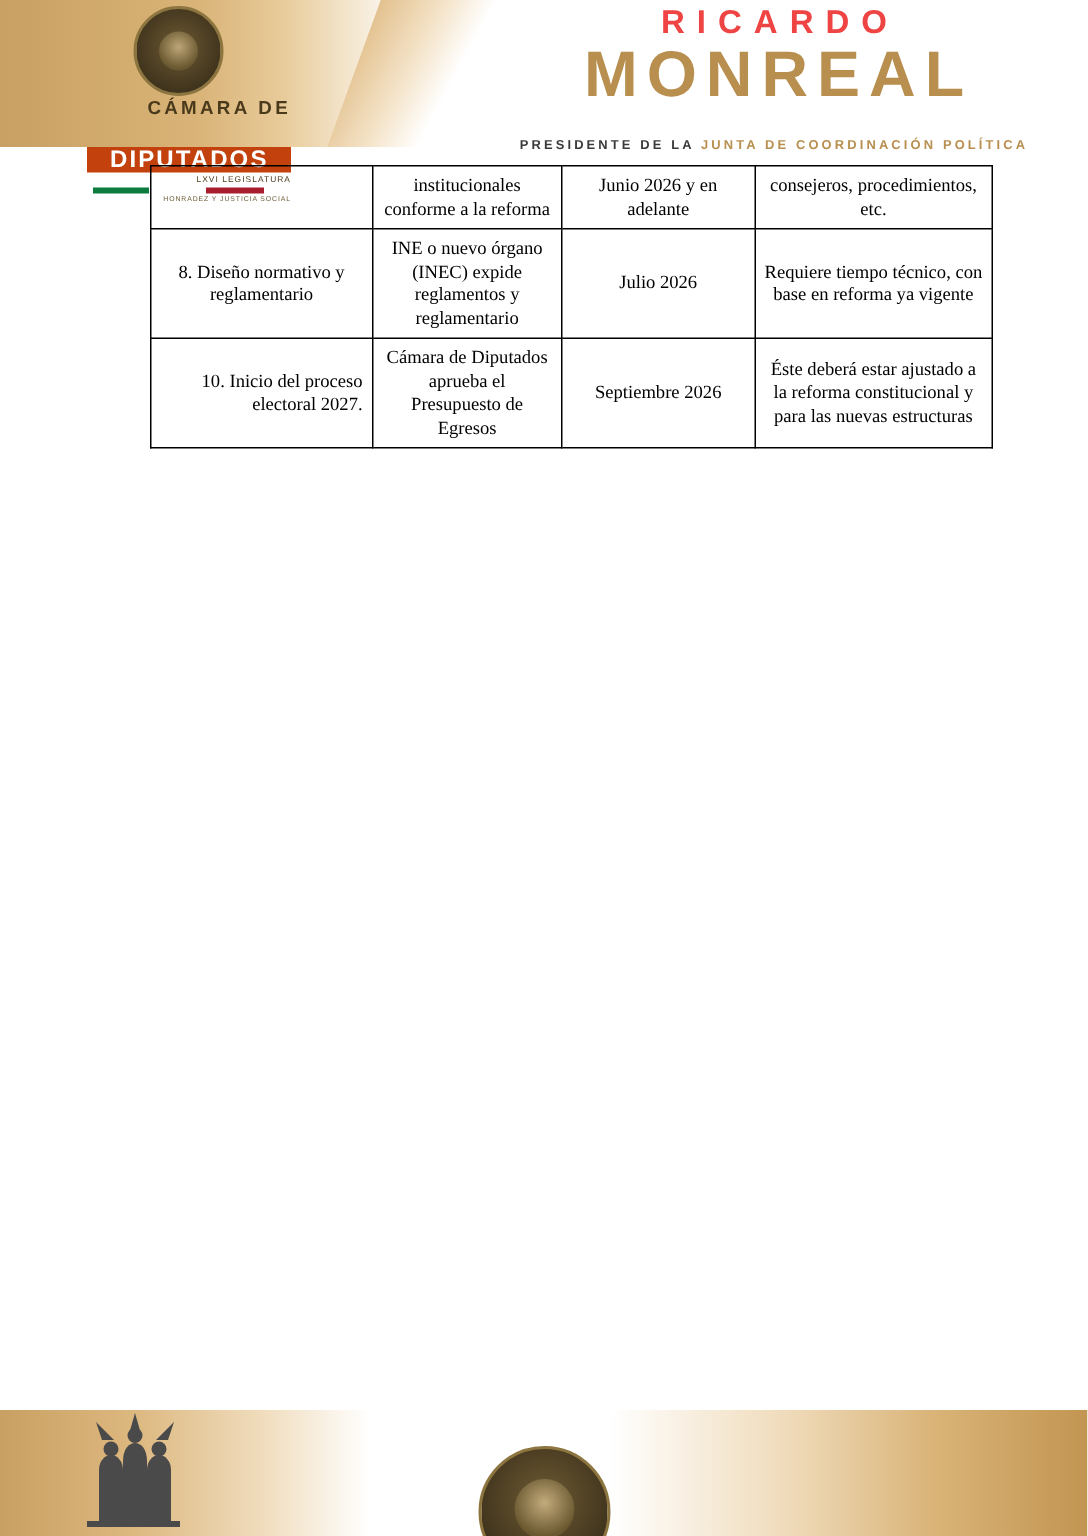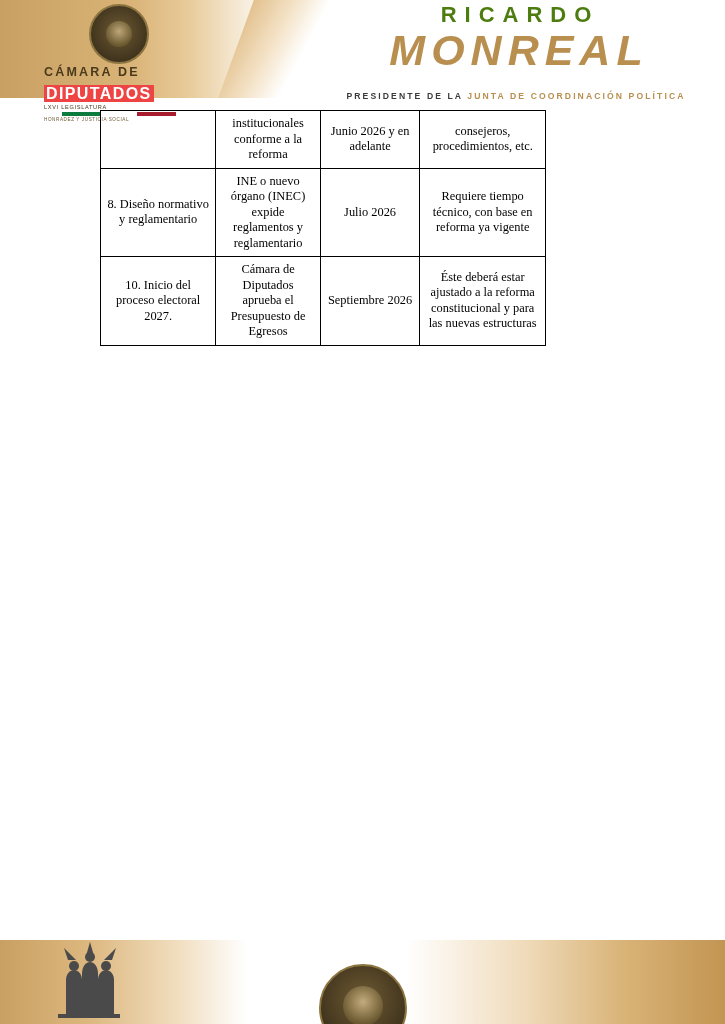--- a/index.html
+++ b/index.html
@@ -42,21 +42,21 @@
     height: 98px;
     background: linear-gradient(100deg, #e3c18e 0%, #f4e3c8 40%, #ffffff 72%);
     transform: skewX(-20deg);
   }
   .camara-logo {
     position: absolute;
     left: 44px;
     top: 4px;
     width: 150px;
     height: 92px;
-    text-align: left;
+    text-align: right;
   }
   .eagle-seal {
     width: 56px;
     height: 56px;
     margin: 0 auto 1px auto;
     border-radius: 50%;
     background: radial-gradient(circle at 50% 45%, #6e5b33 0%, #4a3c22 55%, #2e2616 100%);
     border: 2px solid #8d7540;
     position: relative;
   }
@@ -78,25 +78,25 @@
     letter-spacing: 2.2px;
     color: #4a3a1c;
     line-height: 14px;
   }
   .camara-line2 {
     font-family: "Liberation Sans", sans-serif;
     font-weight: bold;
     font-size: 16px;
     letter-spacing: 1.4px;
     color: #ffffff;
-    background: #ef4444;
+    background: #c2410c;
     display: inline-block;
-    padding: 0 2px;
+    padding: 0 15px;
     line-height: 17px;
-    margin-top: 6px;
+    margin-top: 19px;
   }
   .camara-line3 {
     font-family: "Liberation Sans", sans-serif;
     font-size: 5.6px;
     letter-spacing: 0.7px;
     color: #4a3a1c;
     margin-top: 1px;
   }
   .camara-flagbar {
     width: 114px;
@@ -117,63 +117,62 @@
     right: 24px;
     top: 2px;
     width: 370px;
     text-align: center;
     font-family: "Liberation Sans", sans-serif;
   }
   .monreal-first {
     font-size: 22px;
     font-weight: bold;
     letter-spacing: 8px;
-    color: #4d7c0f;
+    color: #ef4444;
     line-height: 26px;
     padding-left: 8px;
   }
   .monreal-last {
     font-size: 43px;
     font-weight: bold;
     letter-spacing: 6px;
     color: #b88f4f;
     line-height: 44px;
     padding-left: 6px;
-    font-style: italic;
   }
   .monreal-sub {
     font-size: 8.6px;
     font-weight: bold;
     letter-spacing: 2.1px;
     color: #3a3a3a;
     margin-top: 19px;
   }
   .monreal-sub .gold { color: #b88f4f; }
 
   
   .doc-table {
     position: absolute;
     left: 100px;
     top: 110px;
     border-collapse: collapse;
-    width: 446px;
+    width: 562px;
     font-size: 12.4px;
     line-height: 15.5px;
   }
   .doc-table td {
     border: 1px solid #000000;
     vertical-align: middle;
     padding: 5px 6px;
   }
   .col-1 { width: 138px; }
   .col-2 { width: 118px; }
   .col-3 { width: 120px; }
   .col-4 { width: 148px; }
   .c { text-align: center; }
-  .l { text-align: center; }
+  .l { text-align: right; }
 
   
   .footer {
     position: absolute;
     left: 0;
     bottom: 0;
     width: 725px;
     height: 88px;
   }
   .footer-band {

